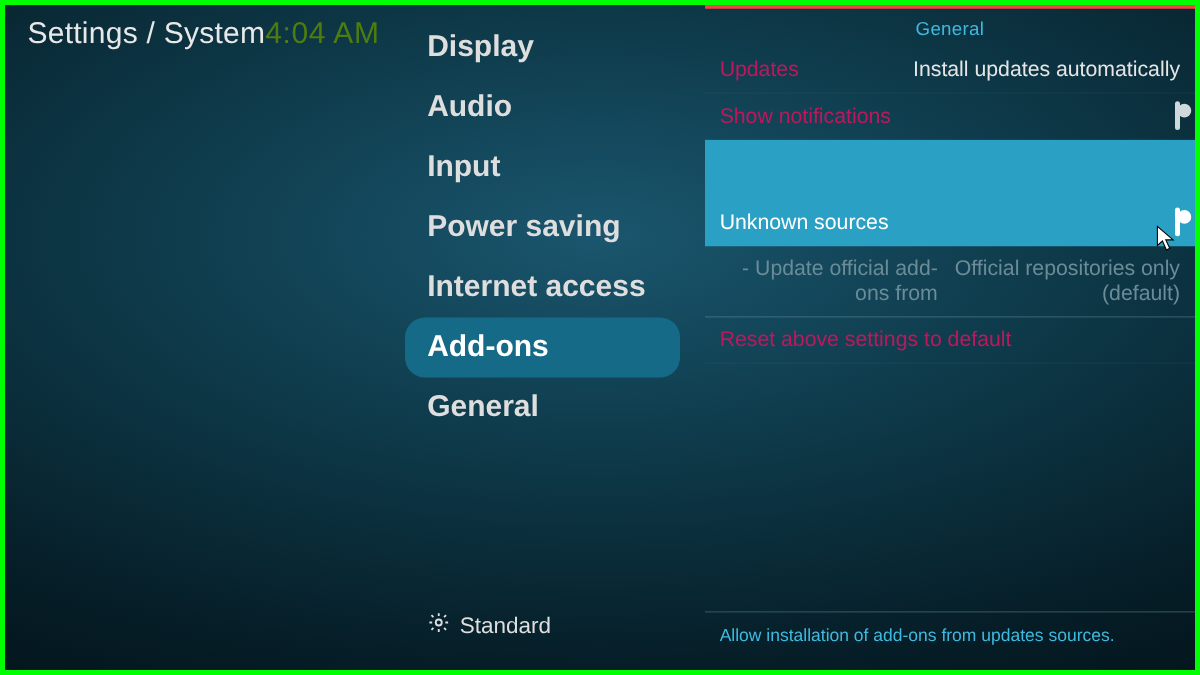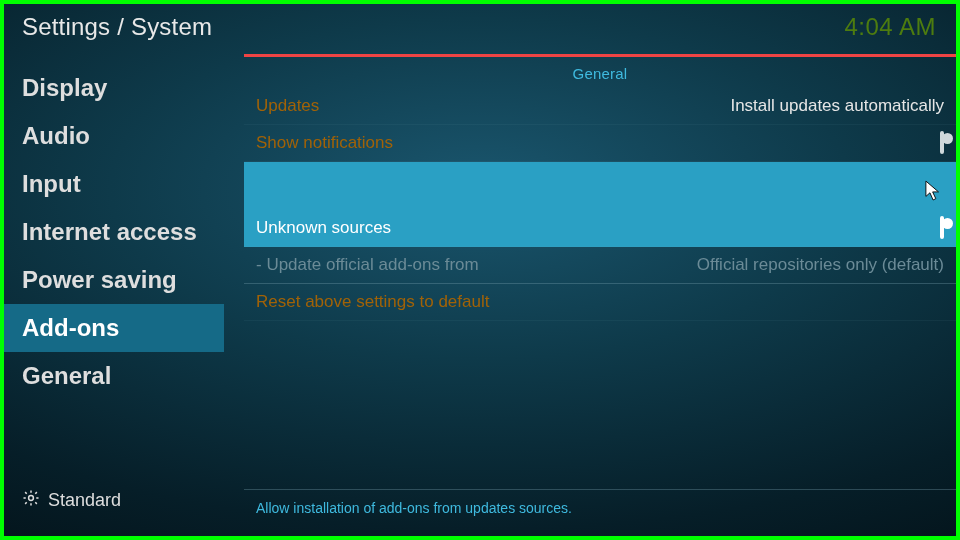--- a/index.html
+++ b/index.html
@@ -4,57 +4,57 @@
 <style>
   * { margin: 0; padding: 0; box-sizing: border-box; }
   html, body { width: 960px; height: 540px; overflow: hidden; }
   body {
     font-family: "Segoe UI", Arial, sans-serif;
     background: radial-gradient(ellipse 110% 90% at 50% 35%, #1a566e 0%, #0e3a4a 35%, #061e28 70%, #020d12 100%);
     color: #e6e6e6;
     border: 4px solid #00ff00;
     position: relative;
   }
-  .container { display: flex; flex-direction: column; height: 100%; }
+  .container { display: flex; flex-direction: row; height: 100%; }
   .header {
     display: flex; justify-content: space-between; align-items: center;
     padding: 10px 20px 14px 18px; height: 50px;
   }
   .breadcrumb { font-size: 24px; font-weight: 300; color: #e8e8e8; letter-spacing: 0.2px; }
   .clock { font-size: 24px; font-weight: 300; color: #4d7c0f; letter-spacing: 0.5px; }
   .body { display: flex; flex: 1; min-height: 0; }
   .sidebar {
     width: 220px; display: flex; flex-direction: column;
     justify-content: space-between; padding-top: 10px;
   }
   .nav-item {
     padding: 10px 18px; font-size: 24px; font-weight: 700; color: #dedede; cursor: pointer;
   }
-  .nav-item.active { background: #156a87; color: #fff; }
+  .nav-item.active { background: #156a87; color: #fff; border-radius: 16px; }
   .level-picker {
     display: flex; align-items: center; gap: 8px;
     padding: 10px 18px 24px 18px; font-size: 18px; font-weight: 300; color: #dedede;
   }
   .gear-icon { width: 18px; height: 18px; }
   .main { flex: 1; display: flex; flex-direction: column; border-left: 0px solid transparent; }
   .main-inner {
     flex: 1; display: flex; flex-direction: column; min-height: 0;
     border-top: 3px solid #ef4444; margin-left: 20px; margin-right: 0;
   }
   .section-header {
     text-align: center; color: #3fbadf; font-size: 15px; font-weight: 500;
     padding: 8px 0 6px 0; letter-spacing: 0.2px;
   }
   .rows { flex: 1; }
   .row {
     display: flex; justify-content: space-between; align-items: center;
     padding: 8px 12px 8px 12px; font-size: 17px; font-weight: 300;
     border-bottom: 1px solid rgba(120,160,175,0.08);
   }
-  .row .label { color: #a16207; }
+  .row .label { color: #be185d; }
   .row .value { color: #e6e6e6; text-align: right; }
   .row.highlight { background: #2aa0c4; color: #fff; }
   .row.highlight .label, .row.highlight .value { color: #fff; margin-top: 48px; }
   .row.disabled .label, .row.disabled .value { color: #6b8b97; text-align: right; }
   .row.last-group { border-bottom: 1px solid rgba(120,160,175,0.35); }
   .toggle {
     width: 32px; height: 15px; border: 2px solid #cfd9dc; border-radius: 10px;
     position: relative; background: transparent;
   }
   .toggle::after {
@@ -78,22 +78,22 @@
   <div class="header">
     <div class="breadcrumb">Settings / System</div>
     <div class="clock">4:04 AM</div>
   </div>
   <div class="body">
     <div class="sidebar">
       <div class="nav">
         <div class="nav-item"><span>Display</span></div>
         <div class="nav-item"><span>Audio</span></div>
         <div class="nav-item"><span>Input</span></div>
+        <div class="nav-item"><span>Power saving</span></div>
         <div class="nav-item"><span>Internet access</span></div>
-        <div class="nav-item"><span>Power saving</span></div>
         <div class="nav-item active"><span>Add-ons</span></div>
         <div class="nav-item"><span>General</span></div>
       </div>
       <div class="level-picker">
         <span>
           <svg class="gear-icon" viewBox="0 0 24 24" fill="none" stroke="#dedede" stroke-width="2">
             <circle cx="12" cy="12" r="3.2"></circle>
             <path d="M12 2v3M12 19v3M4.2 4.2l2.1 2.1M17.7 17.7l2.1 2.1M2 12h3M19 12h3M4.2 19.8l2.1-2.1M17.7 6.3l2.1-2.1"></path>
           </svg>
         </span>

